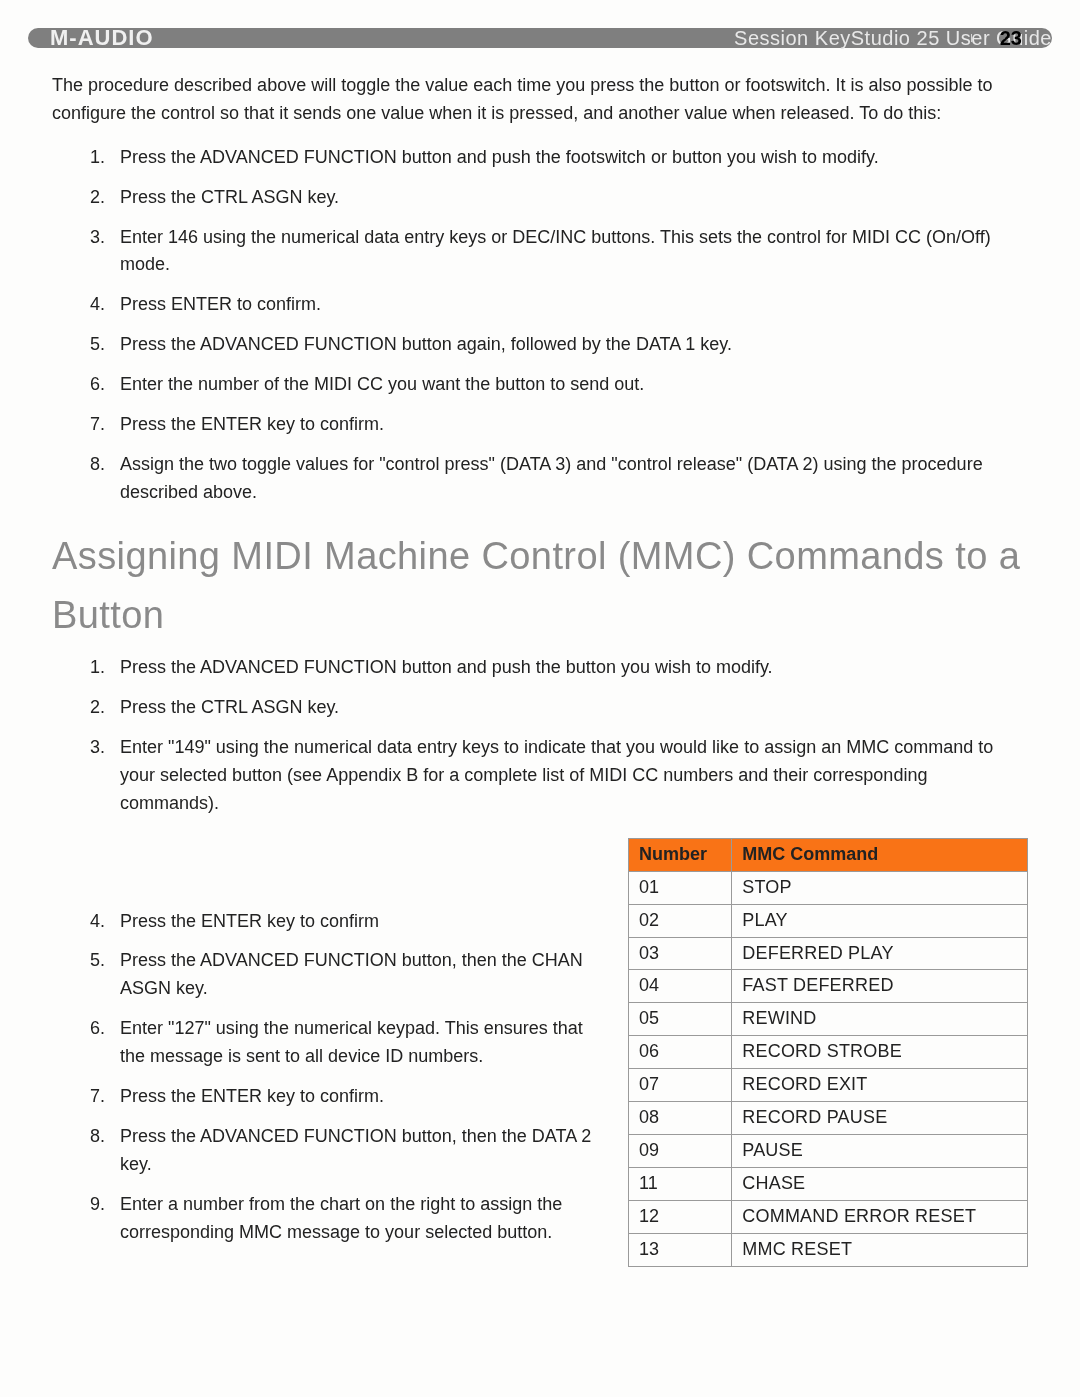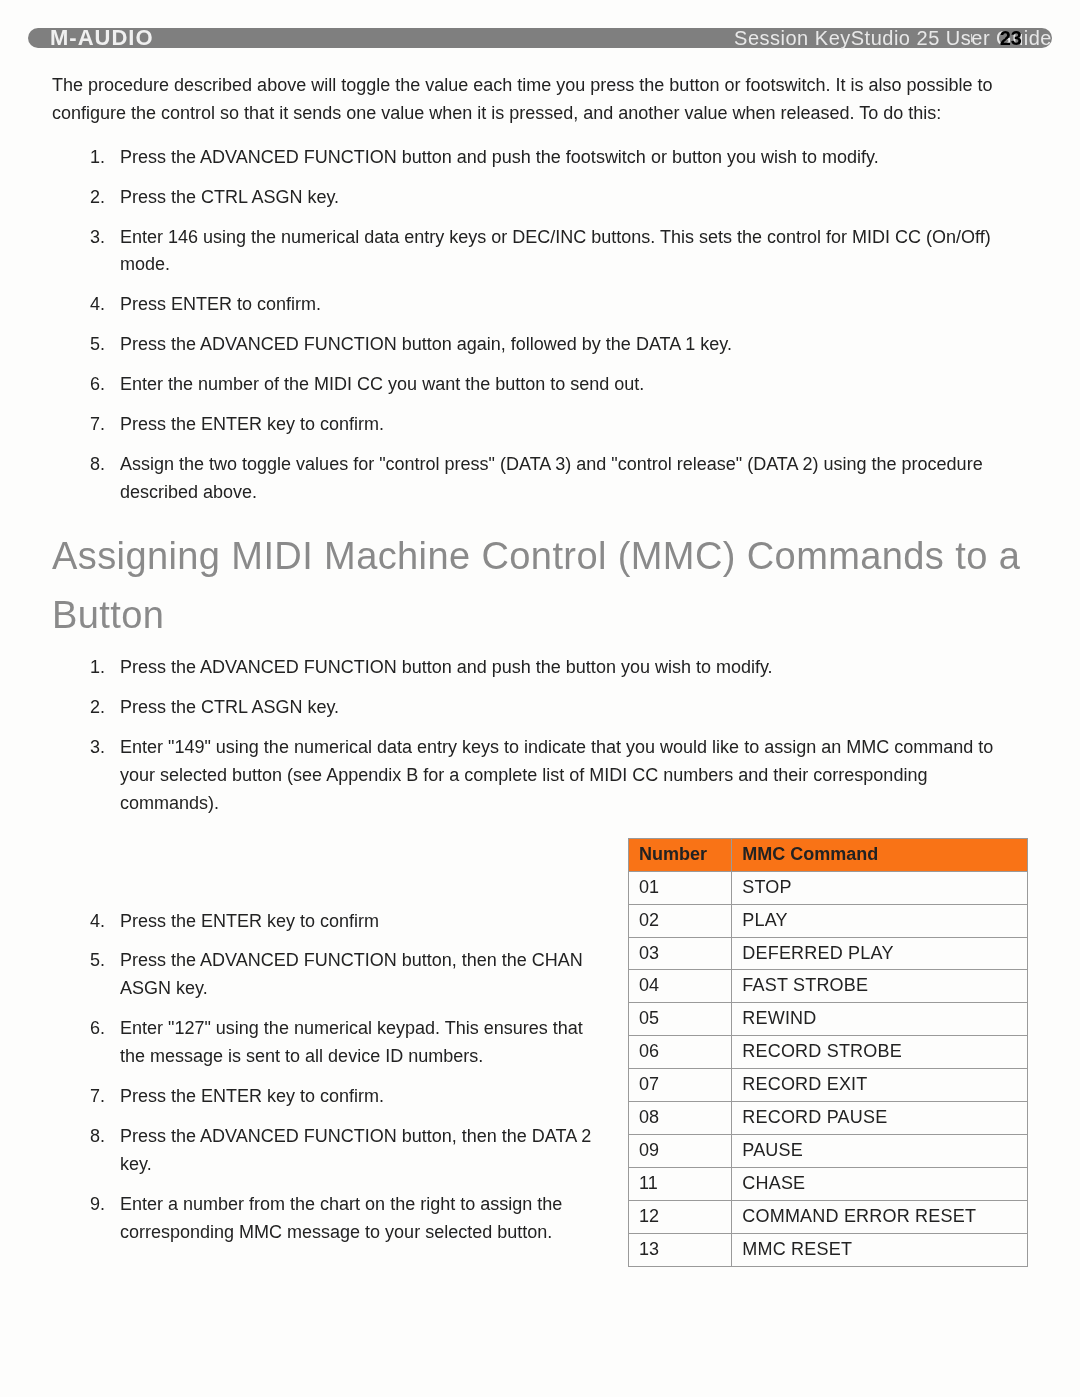--- a/index.html
+++ b/index.html
@@ -157,21 +157,21 @@
               <tr>
                 <td>02</td>
                 <td class="cmd">PLAY</td>
               </tr>
               <tr>
                 <td>03</td>
                 <td class="cmd">DEFERRED PLAY</td>
               </tr>
               <tr>
                 <td>04</td>
-                <td class="cmd">FAST STROBE</td>
+                <td class="cmd">FAST DEFERRED</td>
               </tr>
               <tr>
                 <td>05</td>
                 <td class="cmd">REWIND</td>
               </tr>
               <tr>
                 <td>06</td>
                 <td class="cmd">RECORD STROBE</td>
               </tr>
               <tr>

